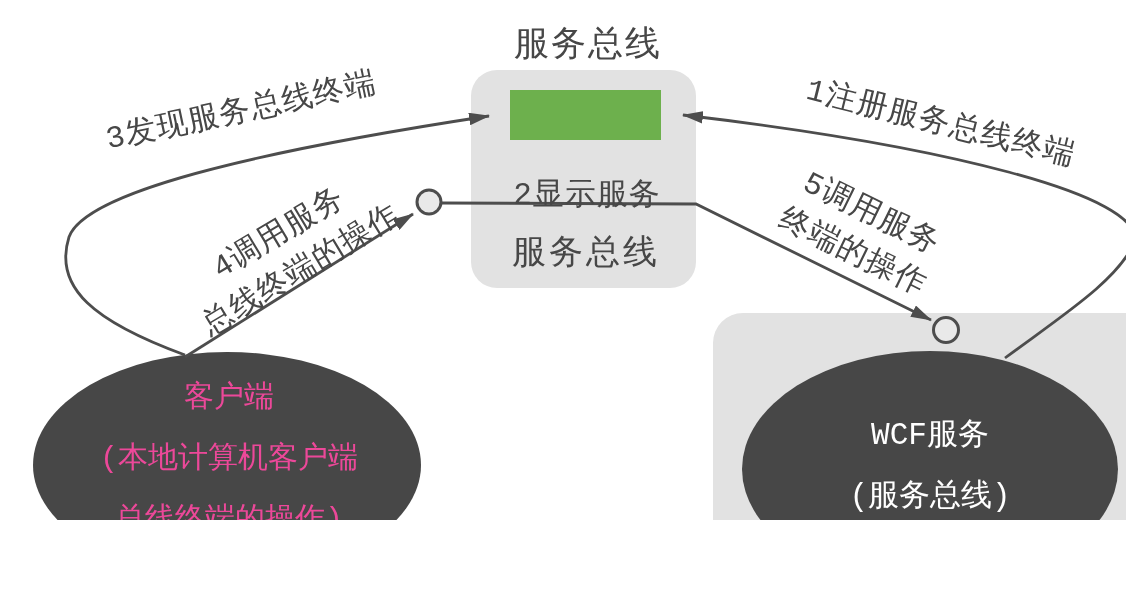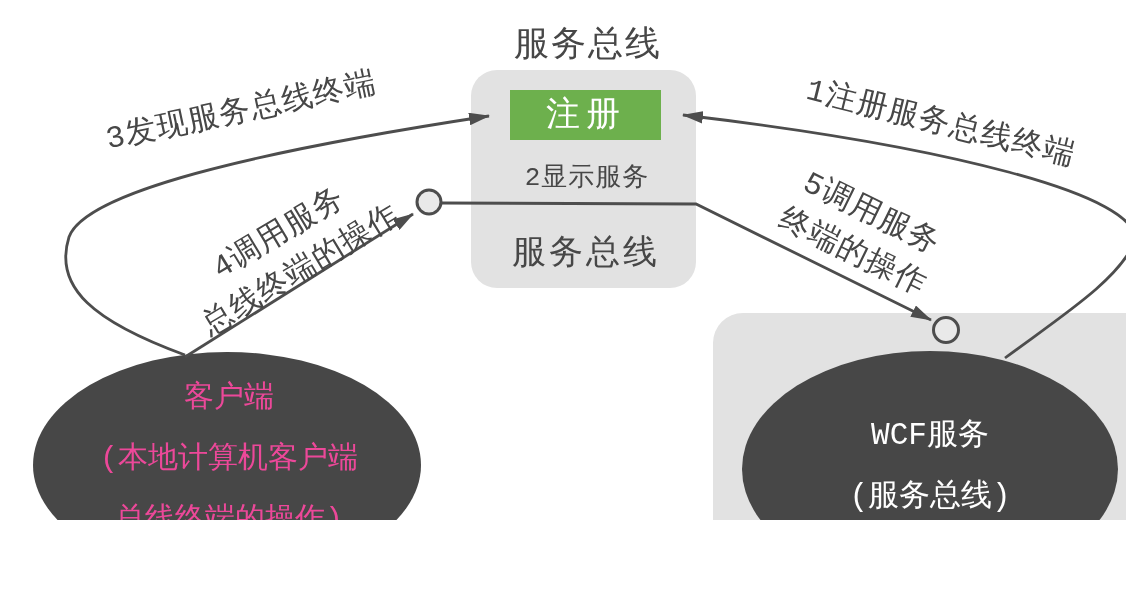--- a/index.html
+++ b/index.html
@@ -9,21 +9,21 @@
   }
   .canvas svg { position:absolute; left:0; top:0; }
   .flow { fill:none; stroke:#4d4d4d; stroke-width:2.8px; }
   .endpoint { stroke:#4d4d4d; stroke-width:3px; }
   .t {
     position:absolute; transform:translate(-50%,-50%);
     white-space:nowrap; color:#474747; text-align:center;
   }
   .title       { left:555px; top:43px;  font-size:35px; letter-spacing:2px; }
   .reg-label   { left:553px; top:114px; font-size:34px; color:#ffffff; letter-spacing:6px; }
-  .bus-line1   { left:554px; top:176px; font-size:26px; letter-spacing:1px; }
+  .bus-line1   { left:554px; top:194px; font-size:31px; letter-spacing:1px; }
   .bus-line2   { left:553px; top:252px; font-size:34px; letter-spacing:3px; }
   .client-text { left:196px; top:459px; font-size:30px; color:#ec4899; line-height:61px; }
   .wcf-text    { left:897px; top:466px; font-size:31px; color:#ffffff; line-height:61px;text-align:center; }
   .arc-label   { font-size:31px; letter-spacing:1px; }
   .lbl-discover { left:208px; top:110px; transform:translate(-50%,-50%) rotate(-12deg); }
   .lbl-register { left:908px; top:122px; transform:translate(-50%,-50%) rotate(14deg); }
   .lbl-callbus  { left:257px; top:252px; transform:translate(-50%,-50%) rotate(-31deg); line-height:43px; }
   .lbl-callsvc  { left:829px; top:233px; transform:translate(-50%,-50%) rotate(26deg);  line-height:43px; }
 </style>
 </head>
@@ -56,21 +56,20 @@
 
     <path class="flow" d="M 409 203 L 663 204 L 898 320" marker-end="url(#arrow)"></path>
 
     <circle class="endpoint" cx="396" cy="202" r="12" fill="#e9e9e9"></circle>
 
     <circle class="endpoint" cx="913" cy="330" r="12.5" fill="#e9e9e9"></circle>
   </svg>
 
   <div class="t title">服务总线</div>
 
-  <div class="t reg-label">注册</div>
 
   <div class="t bus-line1">2显示服务</div>
 
   <div class="t bus-line2">服务总线</div>
 
   <div class="t client-text">
     <div>客户端</div>
     <div>(本地计算机客户端</div>
     <div>总线终端的操作)</div>
   </div>

